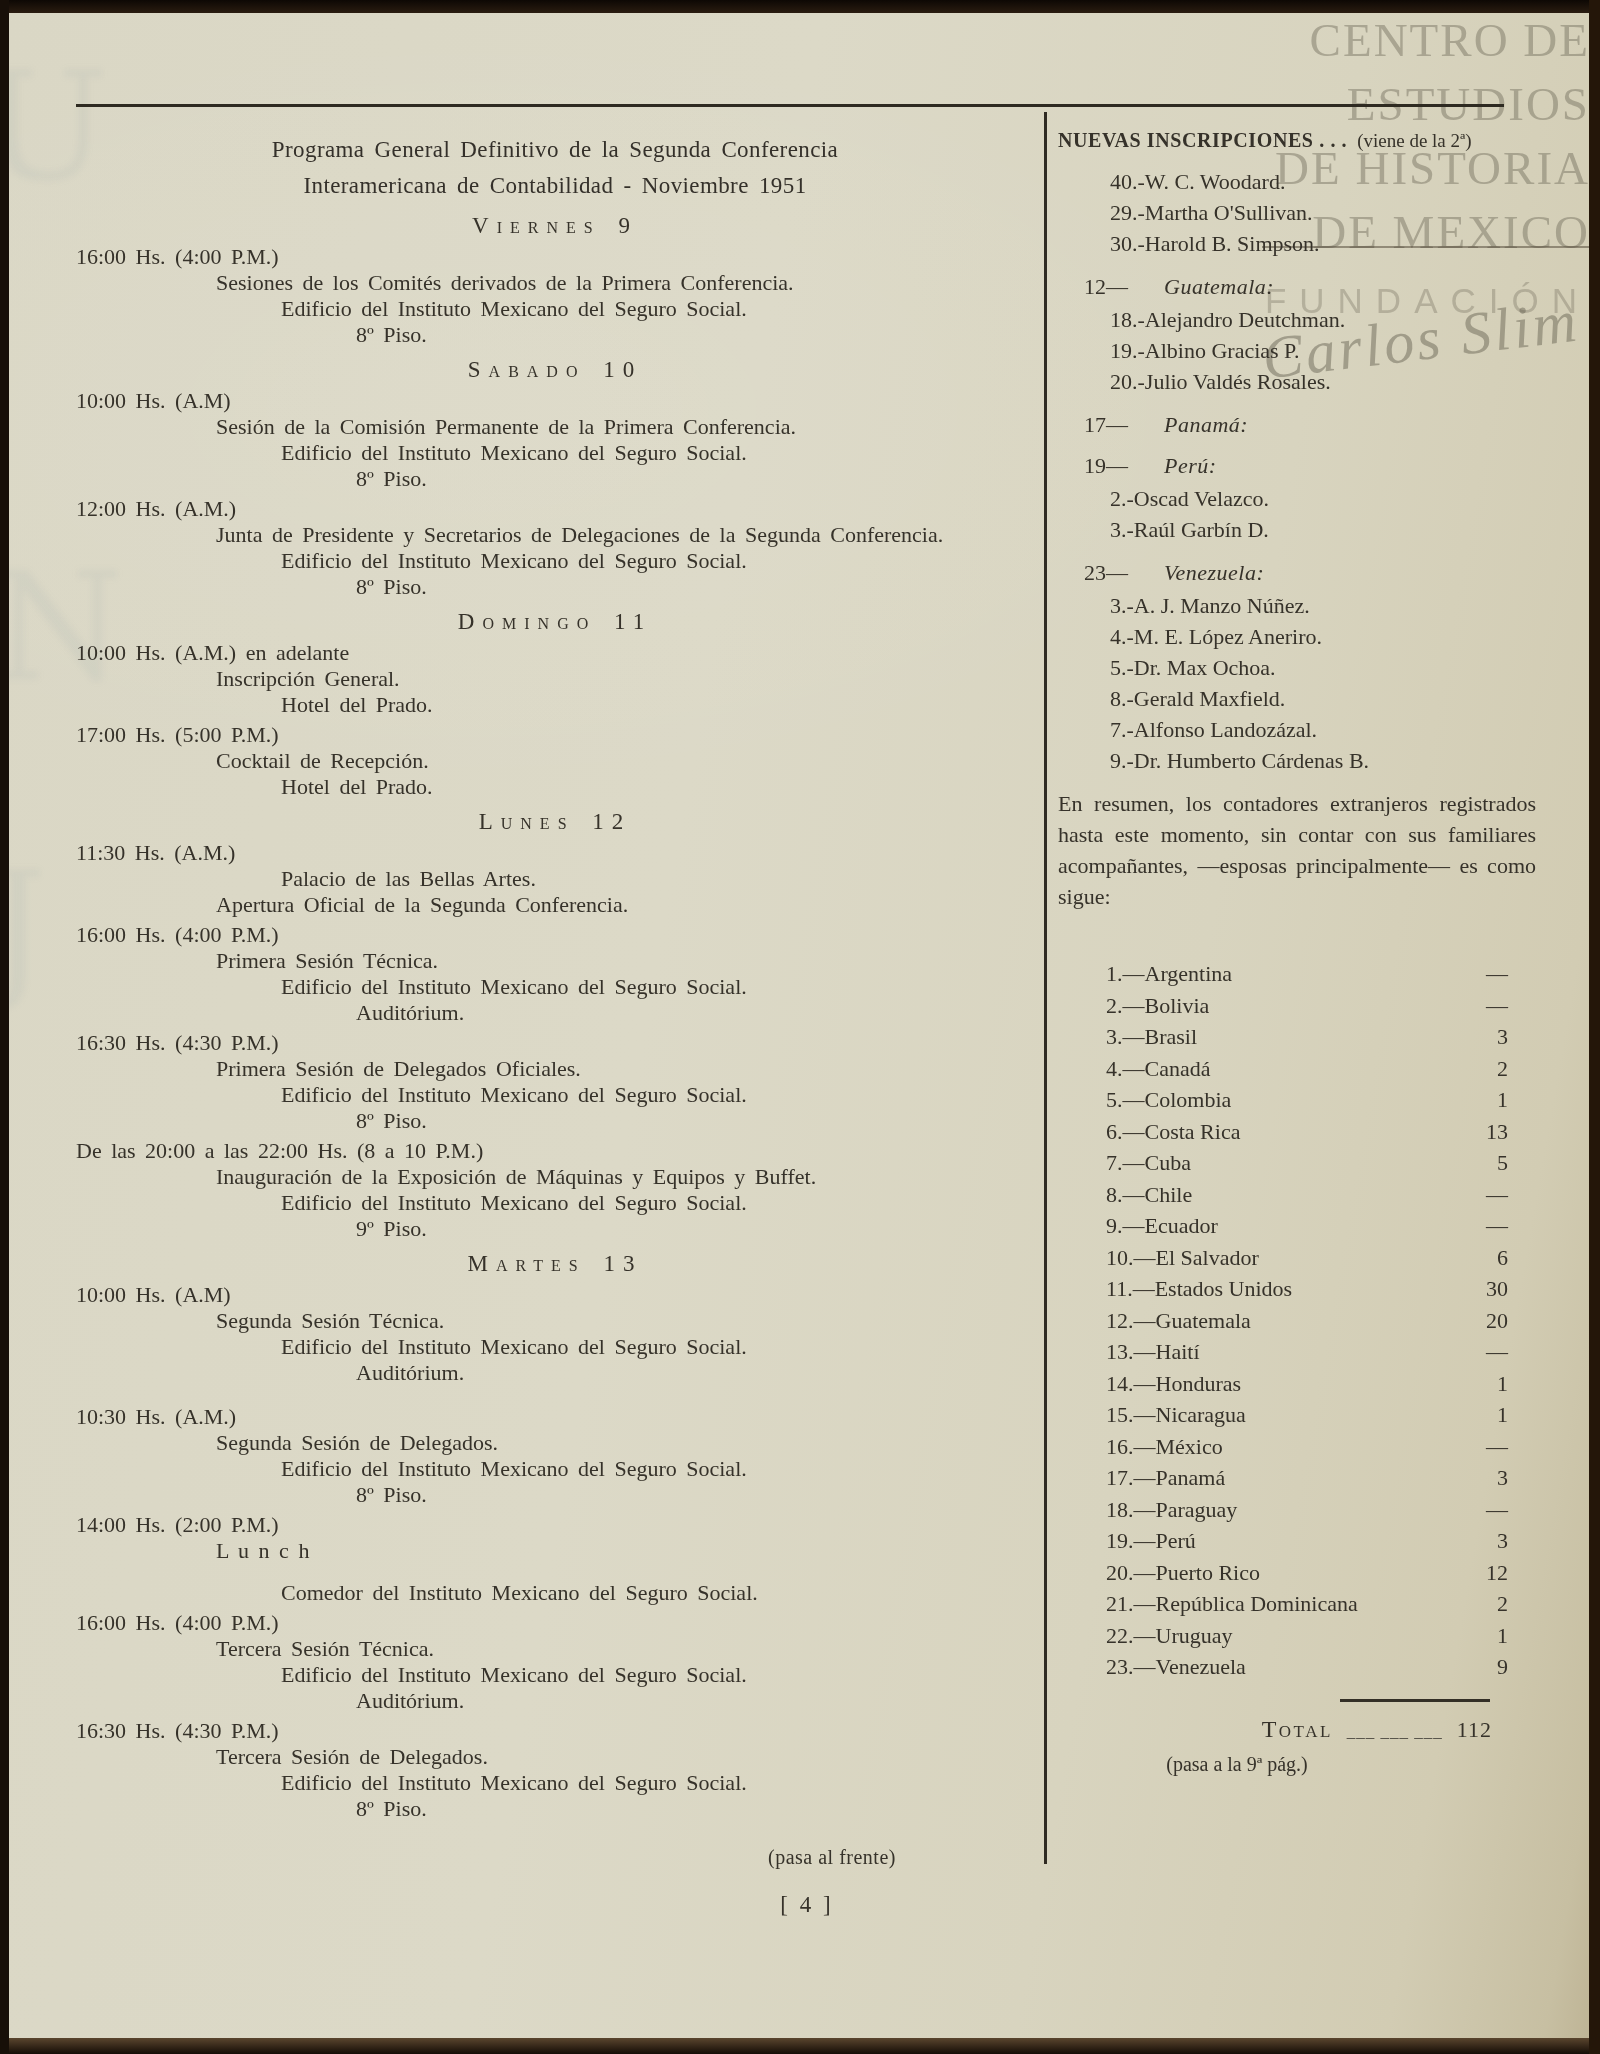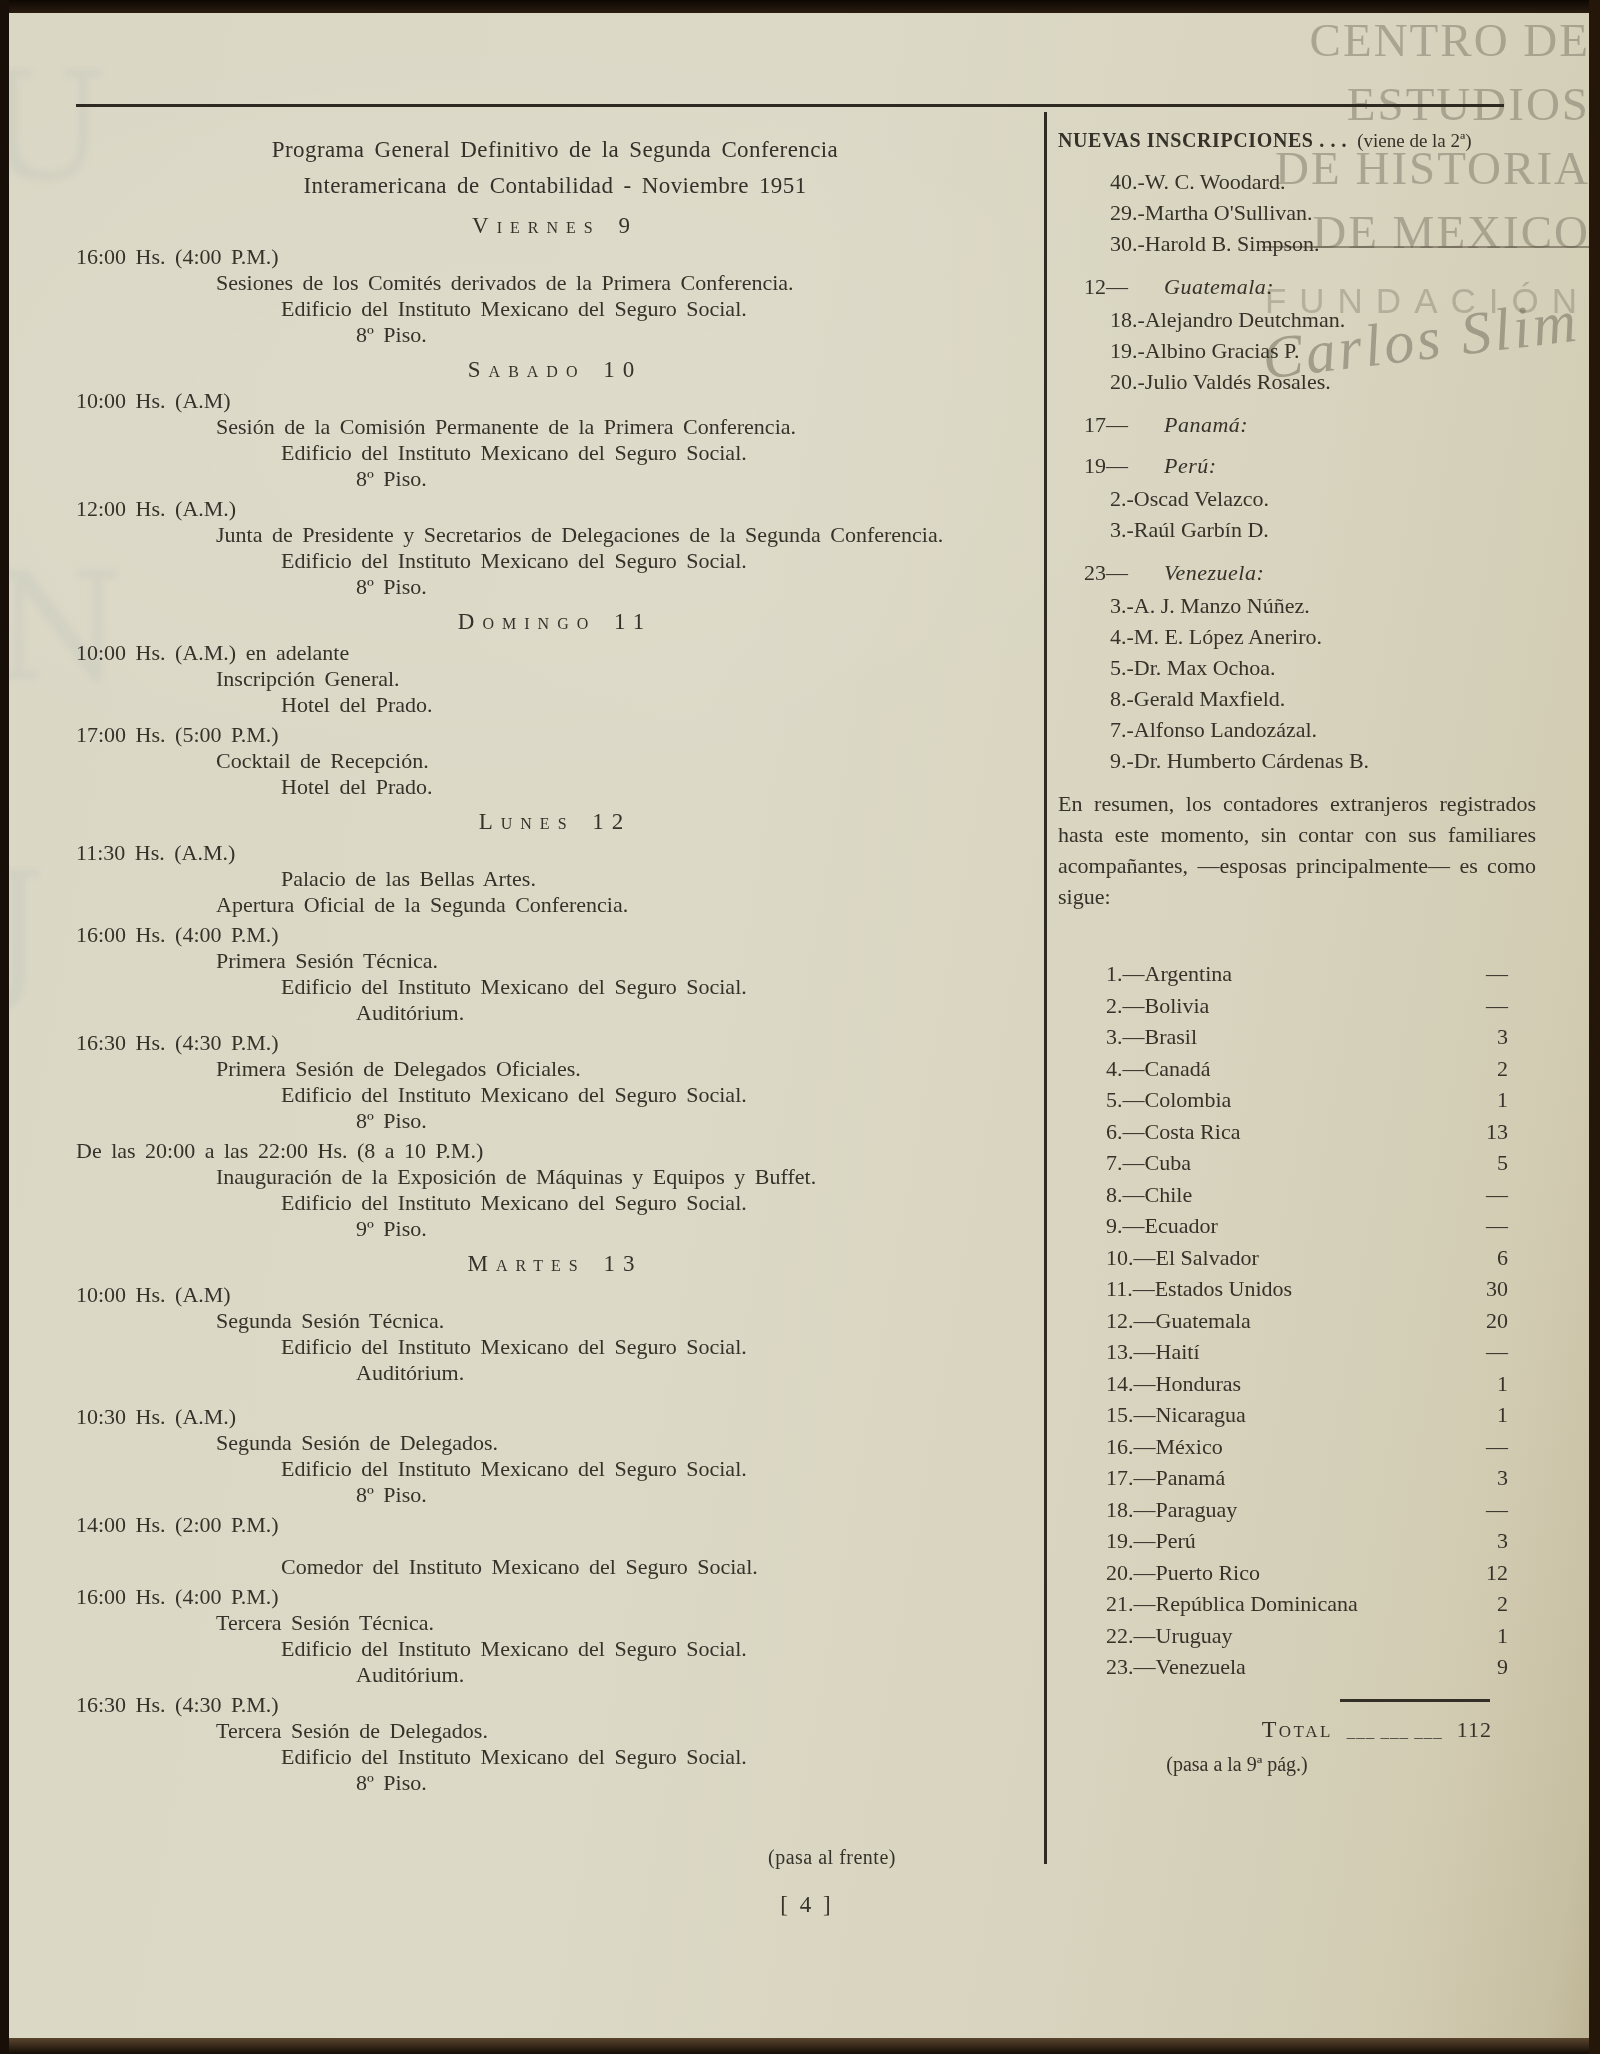--- a/index.html
+++ b/index.html
@@ -167,20 +167,21 @@
           <div class="s-line i3">Auditórium.</div>
         </div>
         <div class="block gapb">
           <div class="s-line i0">10:30 Hs. (A.M.)</div>
           <div class="s-line i1">Segunda Sesión de Delegados.</div>
           <div class="s-line i2">Edificio del Instituto Mexicano del Seguro Social.</div>
           <div class="s-line i3">8º Piso.</div>
         </div>
         <div class="block">
           <div class="s-line i0">14:00 Hs. (2:00 P.M.)</div>
+          <div class="s-line i1">L u n c h</div>
           <div class="s-line i2 gapl">Comedor del Instituto Mexicano del Seguro Social.</div>
         </div>
         <div class="block">
           <div class="s-line i0">16:00 Hs. (4:00 P.M.)</div>
           <div class="s-line i1">Tercera Sesión Técnica.</div>
           <div class="s-line i2">Edificio del Instituto Mexicano del Seguro Social.</div>
           <div class="s-line i3">Auditórium.</div>
         </div>
         <div class="block">
           <div class="s-line i0">16:30 Hs. (4:30 P.M.)</div>

